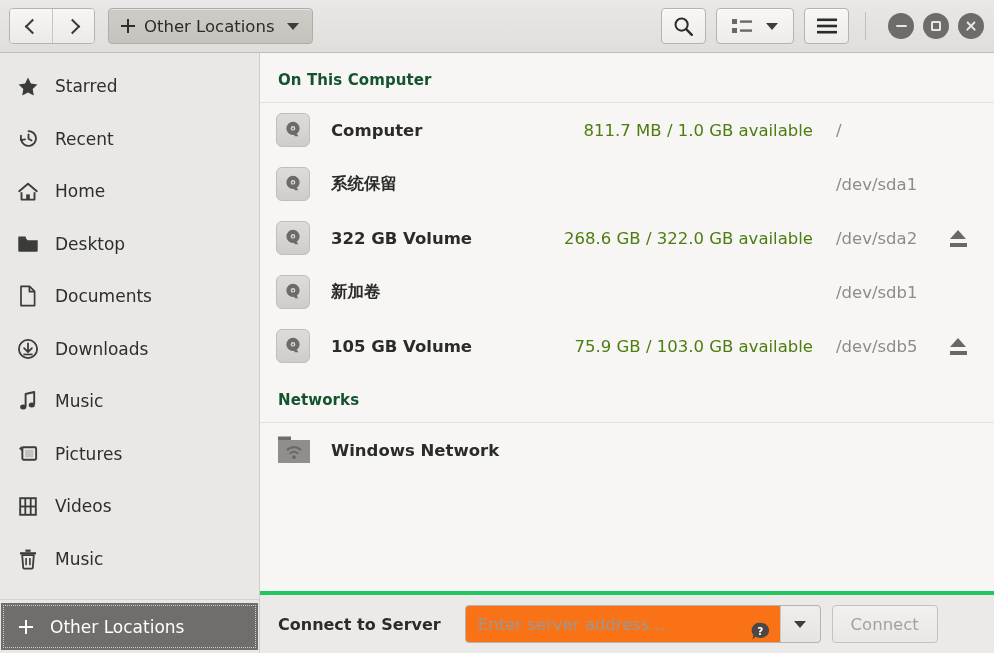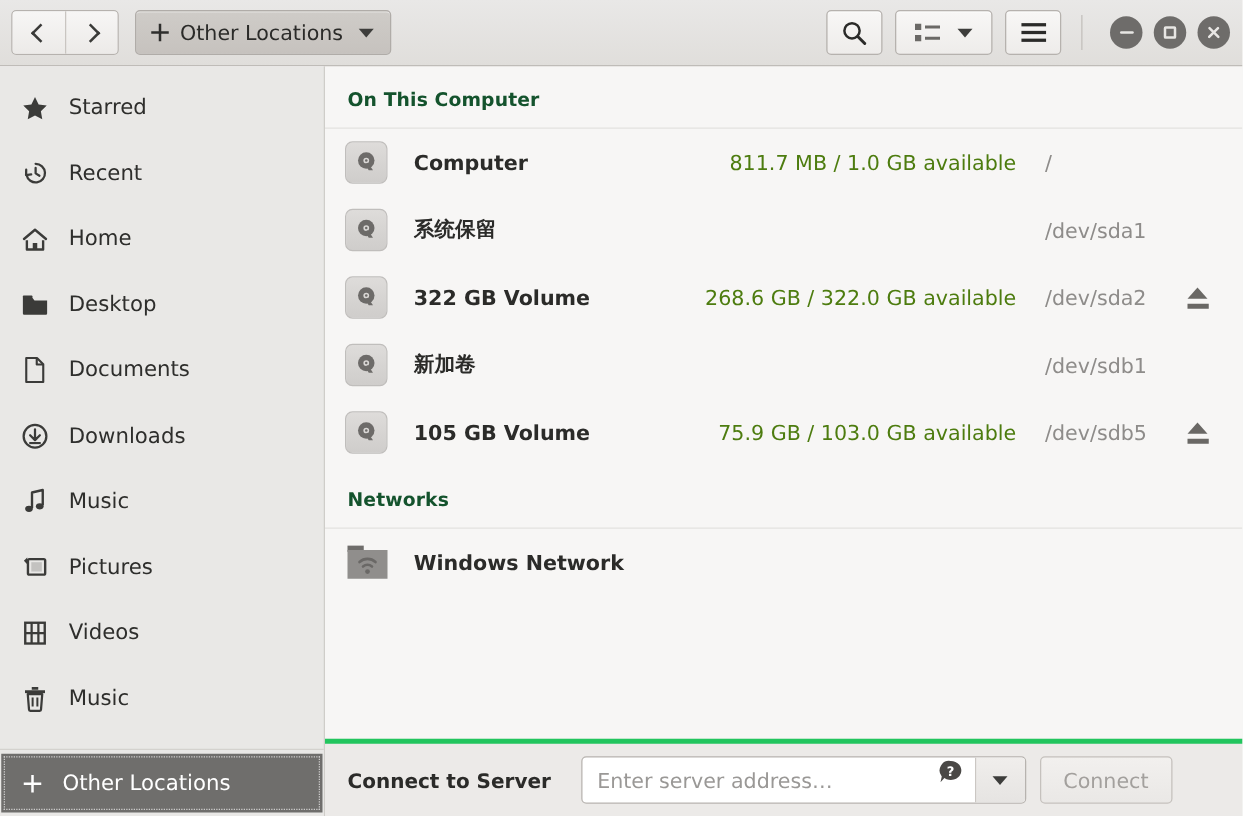--- a/index.html
+++ b/index.html
@@ -235,22 +235,22 @@
     padding: 0 26px 0 18px;
     gap: 0;
   }
   .cts-label { font-size: 16px; font-weight: bold; color: #2b2b29; white-space: nowrap; }
   .entry-wrap {
     margin-left: 24px;
     height: 38px;
     width: 356px;
     border: 1px solid #b7b3af;
     border-radius: 4px;
-    background: #ffffff;
-    display: flex; align-items: flex-start;
+    background: #f97316;
+    display: flex; align-items: flex-end;
     overflow: hidden;
   }
   .entry-input {
     flex: 1 1 auto;
     border: 0; outline: 0;
     background: transparent;
     font-family: inherit;
     font-size: 16.5px;
     color: #2b2b29;
     padding: 0 6px 0 12px;

